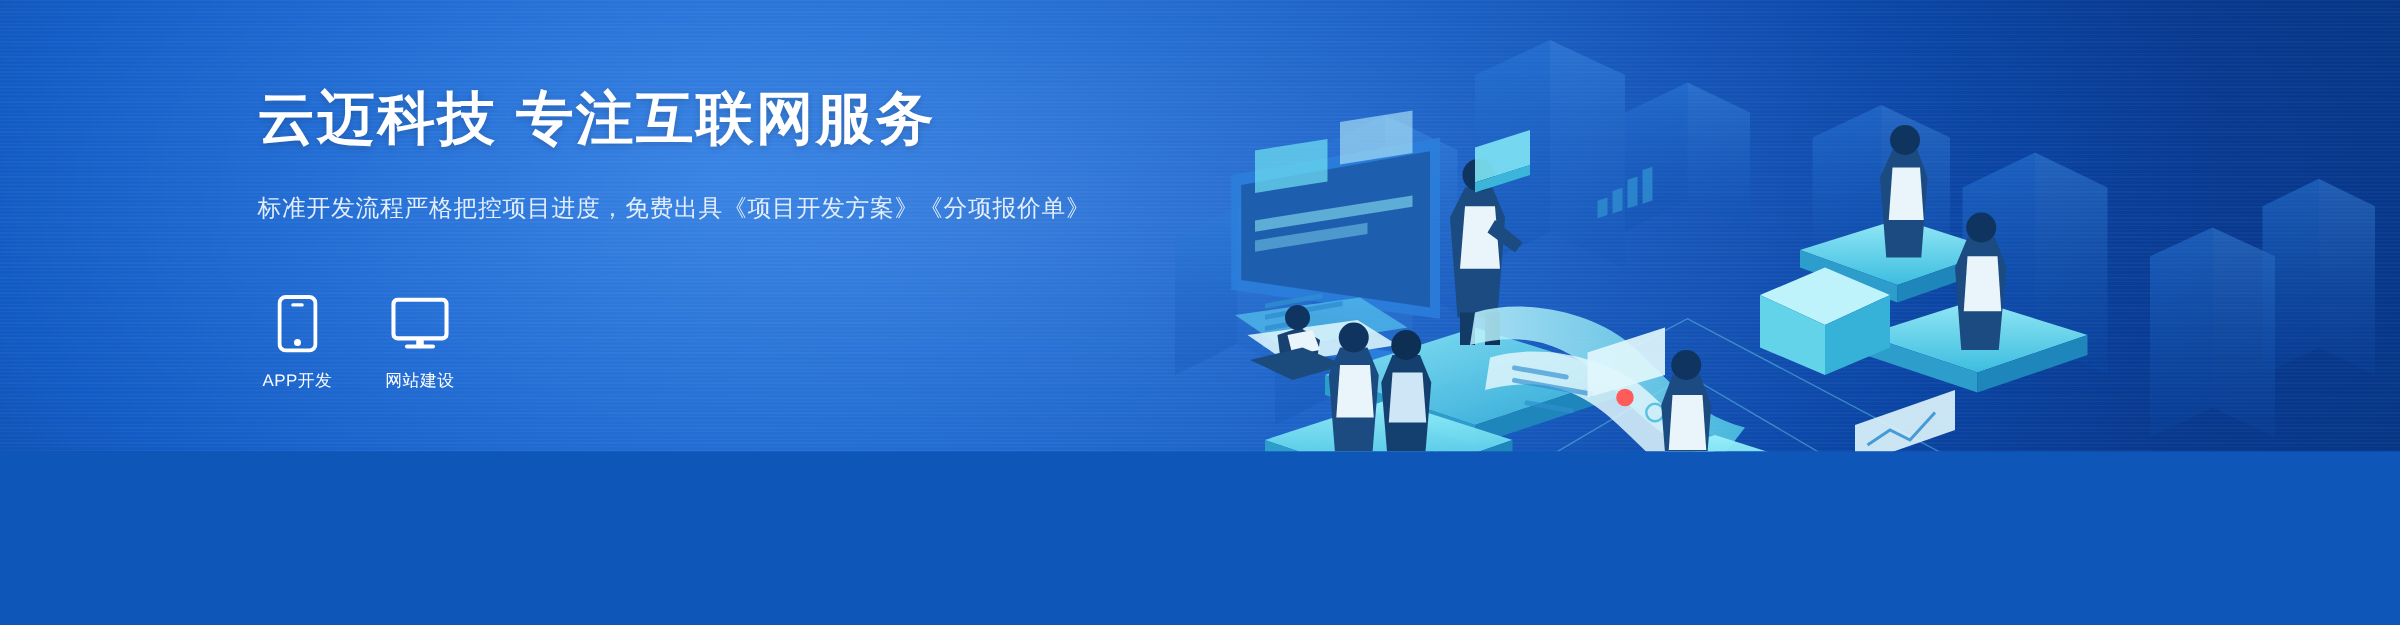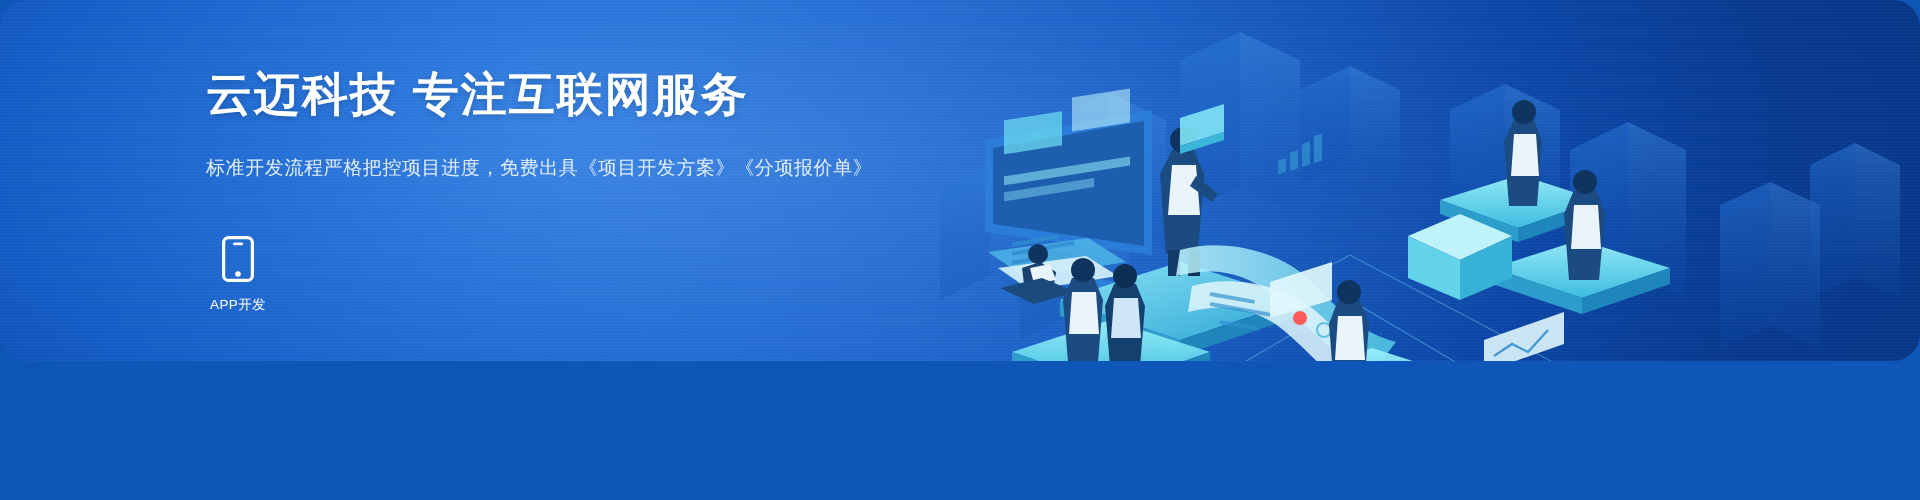--- a/index.html
+++ b/index.html
@@ -9,21 +9,20 @@
     background:#0e56b8;
   }
 
   #banner {
     position:relative;
     width:1920px; height:361px;
     overflow:hidden;
     background:
       radial-gradient(1200px 760px at 30% 38%, #2a7ae2 0%, #1b68d2 28%, #1259c2 52%, #0b47a8 78%, #083c96 100%),
       linear-gradient(90deg,#0a4099 0%, #1668cf 35%, #1a6fd8 55%, #0d4cab 85%, #0a3f96 100%);
-    border-radius: 27px;
   }
   
   #texture {
     position:absolute; inset:0;
     background-image:repeating-linear-gradient(0deg, rgba(255,255,255,0.035) 0px, rgba(255,255,255,0.035) 1px, rgba(0,0,0,0) 1px, rgba(0,0,0,0) 3px);
     pointer-events:none;
   }
   #vignette {
     position:absolute; inset:0;
     background:radial-gradient(1500px 620px at 42% 45%, rgba(255,255,255,0.10) 0%, rgba(255,255,255,0.0) 55%, rgba(0,0,0,0.18) 100%);
@@ -326,16 +325,26 @@
           <rect x="1.6" y="1.6" width="28.8" height="42.8" rx="5" ry="5" fill="none" stroke="#ffffff" stroke-width="3.2"></rect>
           <rect x="11" y="6.6" width="10" height="2.6" rx="1.3" fill="#ffffff"></rect>
           <circle cx="16" cy="38" r="2.8" fill="#ffffff"></circle>
         </svg>
       </span>
       <span class="svc-label">APP开发</span>
     </div>
 
 
 
+    <div class="service">
+      <span class="svc-icon">
+        <svg width="46" height="42" viewBox="0 0 46 42">
+          <rect x="1.7" y="1.7" width="42.6" height="31" rx="3.6" fill="none" stroke="#ffffff" stroke-width="3.4"></rect>
+          <rect x="20" y="32.5" width="6" height="5.5" fill="#ffffff"></rect>
+          <rect x="11" y="37.5" width="24" height="3.2" rx="1.6" fill="#ffffff"></rect>
+        </svg>
+      </span>
+      <span class="svc-label">网站建设</span>
+    </div>
 
 
   </div>
 </div>
 
 </body></html>

